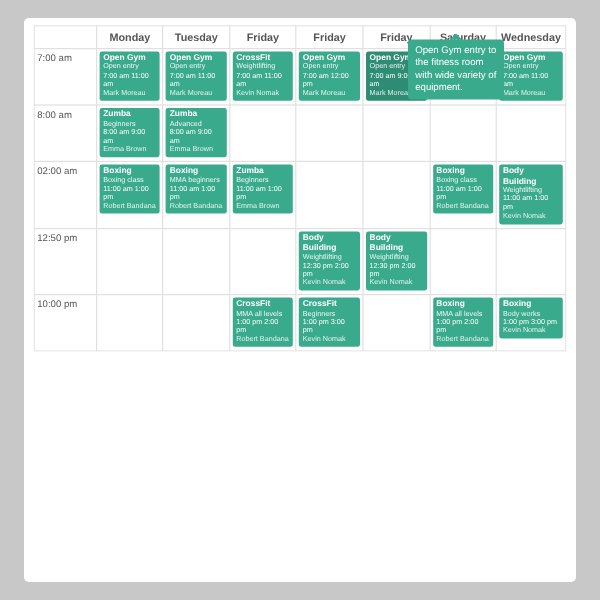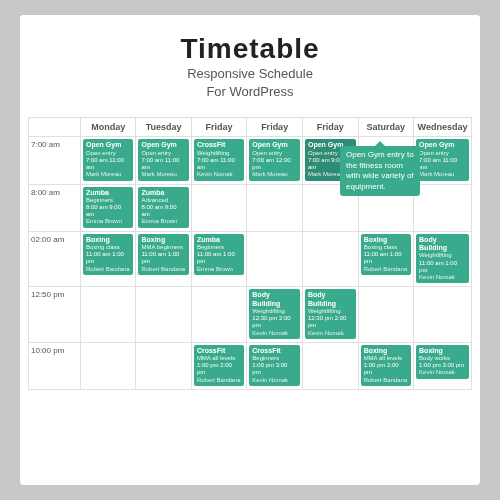--- a/index.html
+++ b/index.html
@@ -54,21 +54,21 @@
       color: #fff;
       border: none;
       padding: 4px 20px 4px 10px;
       border-radius: 3px;
       font-size: 11px;
       cursor: pointer;
       position: relative;
     }
     .tooltip-box {
       position: absolute;
-      top: 35px;
+      top: 18px;
       right: 60px;
       background: #3aaa8c;
       color: #fff;
       font-size: 8px;
       padding: 4px 6px;
       border-radius: 3px;
       width: 80px;
       line-height: 1.3;
       z-index: 10;
     }
@@ -152,24 +152,20 @@
     }
     .event-trainer {
       font-size: 6px;
       opacity: 0.85;
     }
   </style>
 </head>
 <body>
 
 <div class="card">
-  <div class="header">
-    <h1>Timetable</h1>
-    <p>Responsive Schedule<br>For WordPress</p>
-  </div>
   <div class="timetable-wrapper">
     <div class="filter-row">
       <div class="tooltip-box">
         <span>Open Gym entry to the fitness room with wide variety of equipment.</span>
       </div>
     </div>
     <div class="table-container">
       <table>
         <thead>
           <tr>

